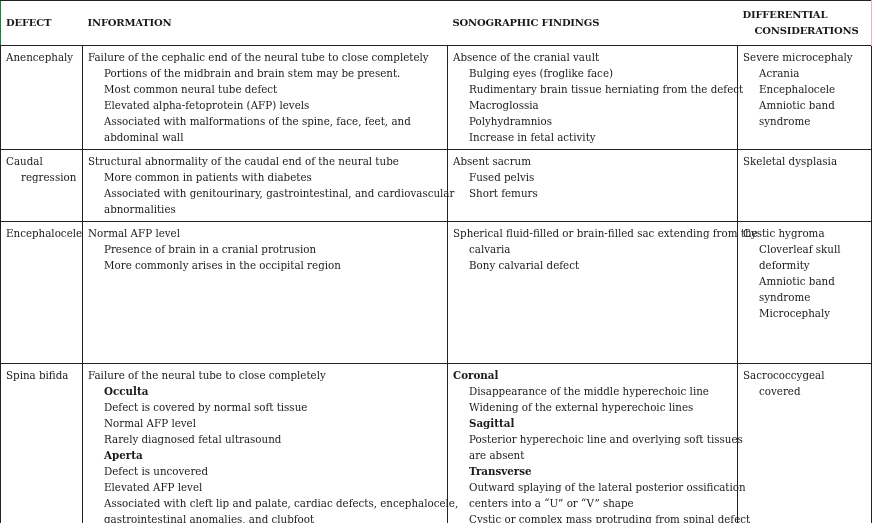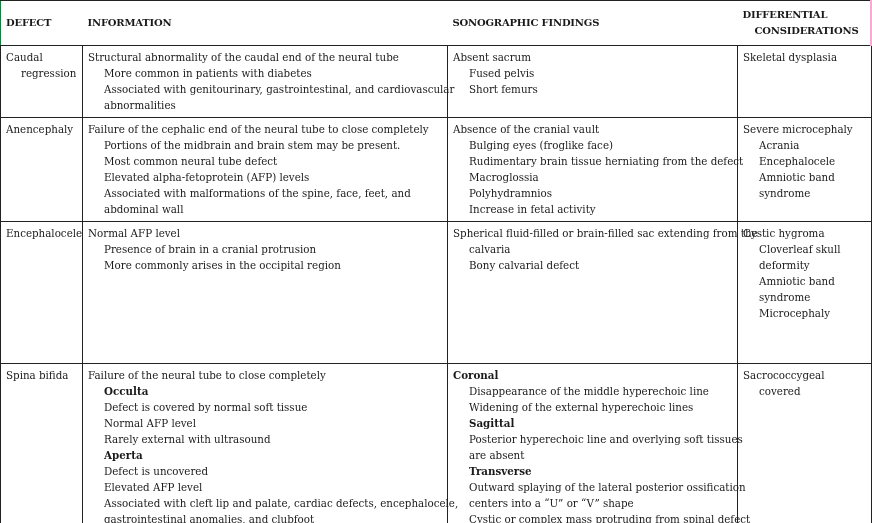--- a/index.html
+++ b/index.html
@@ -4,21 +4,21 @@
 <style>
   html, body { margin: 0; padding: 0; background: #ffffff; }
   body { width: 872px; height: 523px; overflow: hidden; font-family: "DejaVu Serif", "Liberation Serif", serif; color: #1a1a1a; }
   table.main { border-collapse: collapse; width: 871px; table-layout: fixed; position: absolute; left: 0; top: 0; }
   table.main td, table.main th { vertical-align: top; font-size: 10.3px; line-height: 16px; padding: 3px 4px 4px 5px; }
   table.main th { font-weight: bold; text-align: left; font-size: 10px; letter-spacing: -0.2px; border-top: 1.5px solid #222; border-bottom: 1.5px solid #222; height: 36px; vertical-align: middle; padding-top: 4px; padding-bottom: 4px; }
   table.main th.diff { line-height: 16px; }
   table.main td { border: 1.5px solid #222; }
   table.main tr.head th { border-left: none; border-right: none; }
   table.main tr.head th:first-child { border-left: 1px solid #15803d; }
-  table.main tr.head th:last-child { border-right: 4px solid #f9a8d4; }
+  table.main tr.head th:last-child { border-right: 2px solid #f9a8d4; }
   .l { display: block; white-space: nowrap; }
   .ind { padding-left: 16px; }
   .b { font-weight: bold; }
   .defect .l.ind { padding-left: 15px; }
   .diffhead2 { padding-left: 12px; display: block; }
 </style>
 </head>
 <body>
 
 <table class="main">
@@ -35,40 +35,20 @@
       <th>SONOGRAPHIC FINDINGS</th>
       <th class="diff">
         <span class="l">DIFFERENTIAL</span>
         <span class="diffhead2">CONSIDERATIONS</span>
       </th>
     </tr>
   </thead>
   <tbody id="tbody">
       <tr>
         <td class="defect">
-          <span class="l">Caudal</span>
-          <span class="l ind">regression</span>
-        </td>
-        <td>
-          <span class="l">Structural abnormality of the caudal end of the neural tube</span>
-          <span class="l ind">More common in patients with diabetes</span>
-          <span class="l ind">Associated with genitourinary, gastrointestinal, and cardiovascular</span>
-          <span class="l ind">abnormalities</span>
-        </td>
-        <td>
-          <span class="l">Absent sacrum</span>
-          <span class="l ind">Fused pelvis</span>
-          <span class="l ind">Short femurs</span>
-        </td>
-        <td>
-          <span class="l">Skeletal dysplasia</span>
-        </td>
-      </tr>
-      <tr>
-        <td class="defect">
           <span class="l">Anencephaly</span>
         </td>
         <td>
           <span class="l">Failure of the cephalic end of the neural tube to close completely</span>
           <span class="l ind">Portions of the midbrain and brain stem may be present.</span>
           <span class="l ind">Most common neural tube defect</span>
           <span class="l ind">Elevated alpha-fetoprotein (AFP) levels</span>
           <span class="l ind">Associated with malformations of the spine, face, feet, and</span>
           <span class="l ind">abdominal wall</span>
         </td>
@@ -79,20 +59,40 @@
           <span class="l ind">Macroglossia</span>
           <span class="l ind">Polyhydramnios</span>
           <span class="l ind">Increase in fetal activity</span>
         </td>
         <td>
           <span class="l">Severe microcephaly</span>
           <span class="l ind">Acrania</span>
           <span class="l ind">Encephalocele</span>
           <span class="l ind">Amniotic band</span>
           <span class="l ind">syndrome</span>
+        </td>
+      </tr>
+      <tr>
+        <td class="defect">
+          <span class="l">Caudal</span>
+          <span class="l ind">regression</span>
+        </td>
+        <td>
+          <span class="l">Structural abnormality of the caudal end of the neural tube</span>
+          <span class="l ind">More common in patients with diabetes</span>
+          <span class="l ind">Associated with genitourinary, gastrointestinal, and cardiovascular</span>
+          <span class="l ind">abnormalities</span>
+        </td>
+        <td>
+          <span class="l">Absent sacrum</span>
+          <span class="l ind">Fused pelvis</span>
+          <span class="l ind">Short femurs</span>
+        </td>
+        <td>
+          <span class="l">Skeletal dysplasia</span>
         </td>
       </tr>
       <tr style="height: 142px;">
         <td class="defect">
           <span class="l">Encephalocele</span>
         </td>
         <td>
           <span class="l">Normal AFP level</span>
           <span class="l ind">Presence of brain in a cranial protrusion</span>
           <span class="l ind">More commonly arises in the occipital region</span>
@@ -113,21 +113,21 @@
       </tr>
       <tr>
         <td class="defect">
           <span class="l">Spina bifida</span>
         </td>
         <td>
           <span class="l">Failure of the neural tube to close completely</span>
           <span class="l ind b">Occulta</span>
           <span class="l ind">Defect is covered by normal soft tissue</span>
           <span class="l ind">Normal AFP level</span>
-          <span class="l ind">Rarely external with ultrasound</span>
+          <span class="l ind">Rarely diagnosed fetal ultrasound</span>
           <span class="l ind b">Aperta</span>
           <span class="l ind">Defect is uncovered</span>
           <span class="l ind">Elevated AFP level</span>
           <span class="l ind">Associated with cleft lip and palate, cardiac defects, encephalocele,</span>
           <span class="l ind">gastrointestinal anomalies, and clubfoot</span>
         </td>
         <td>
           <span class="l b">Coronal</span>
           <span class="l ind">Disappearance of the middle hyperechoic line</span>
           <span class="l ind">Widening of the external hyperechoic lines</span>

